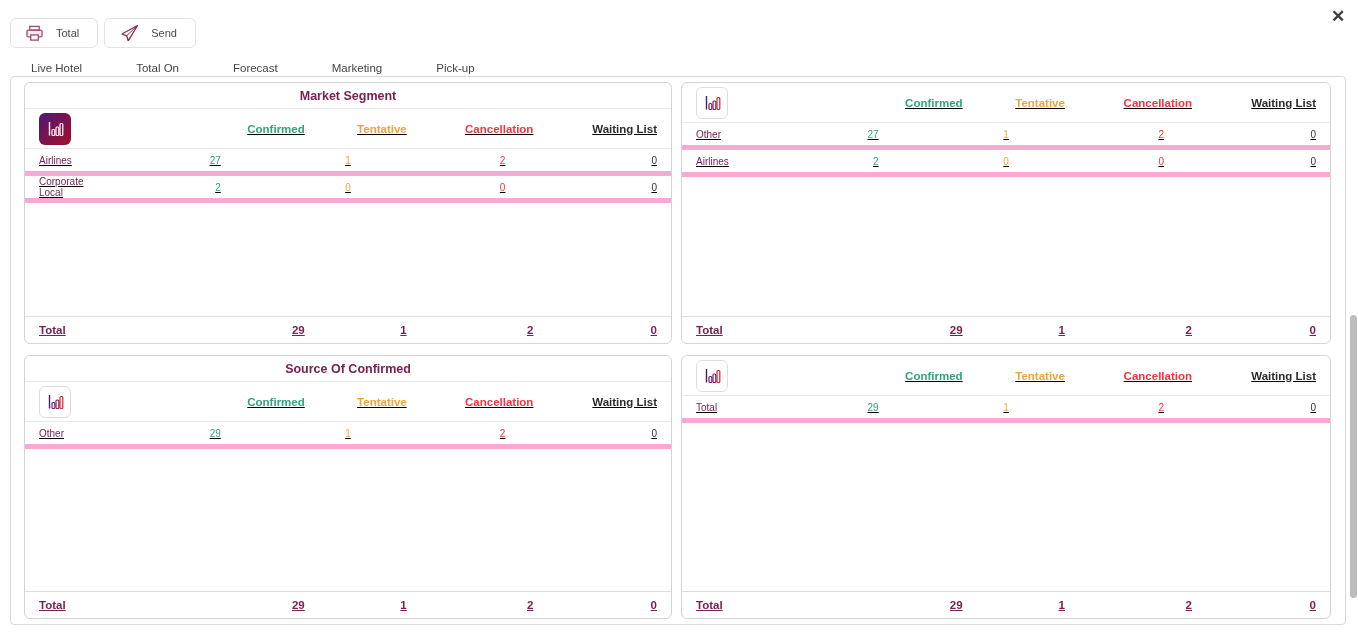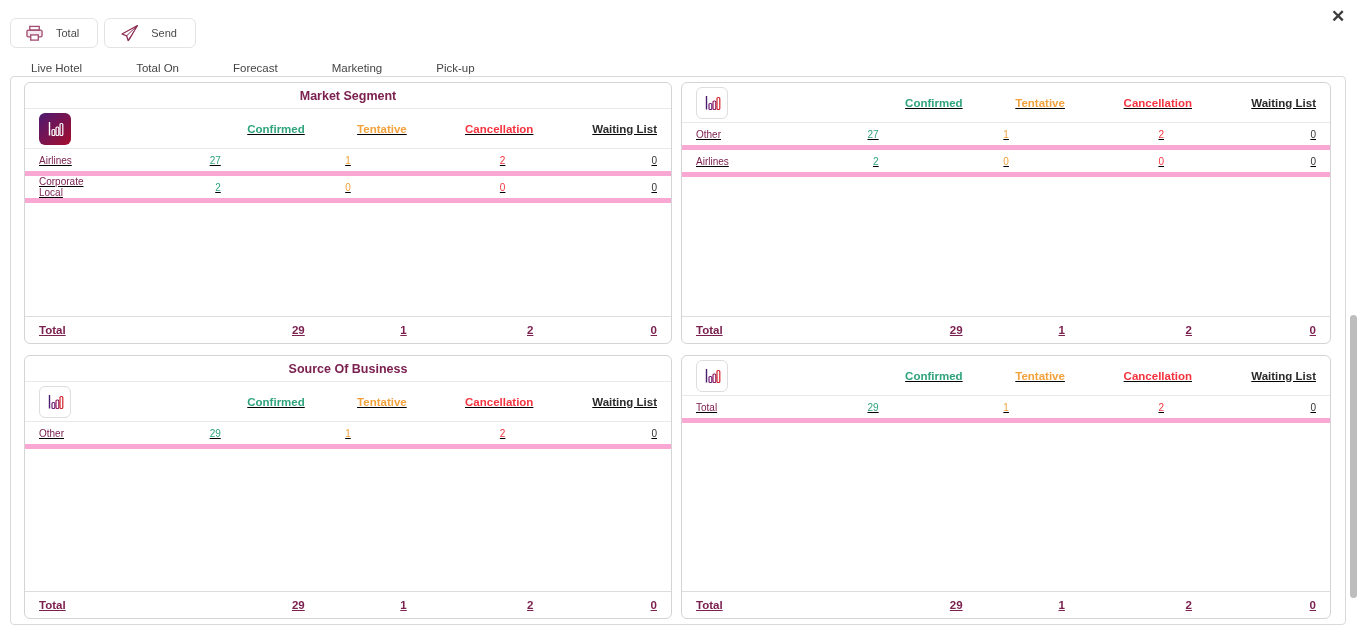--- a/index.html
+++ b/index.html
@@ -178,21 +178,21 @@
       <div class="trow total-row">
         <div>Total</div>
         <div class="num">29</div>
         <div class="num">1</div>
         <div class="num">2</div>
         <div class="num">0</div>
       </div>
     </div>
 
     <div class="panel p3">
-      <div class="panel-title">Source Of Business</div>
+      <div class="panel-title">Source Of Confirmed</div>
       <div class="trow head-row">
         <div>
           <button class="icon-btn">
             <svg width="20" height="20" viewBox="0 0 20 20">
               <path d="M4.5 3 L4.5 16.5" stroke="#4a1d6e" stroke-width="1.4" fill="none"></path>
               <rect x="7" y="10.5" width="2.8" height="6" rx="1" fill="none" stroke="#6d2077" stroke-width="1.2"></rect>
               <rect x="11" y="8" width="2.8" height="8.5" rx="1" fill="none" stroke="#8c1a5e" stroke-width="1.2"></rect>
               <rect x="15" y="4.5" width="2.8" height="12" rx="1" fill="none" stroke="#d2222d" stroke-width="1.2"></rect>
             </svg>
           </button>

